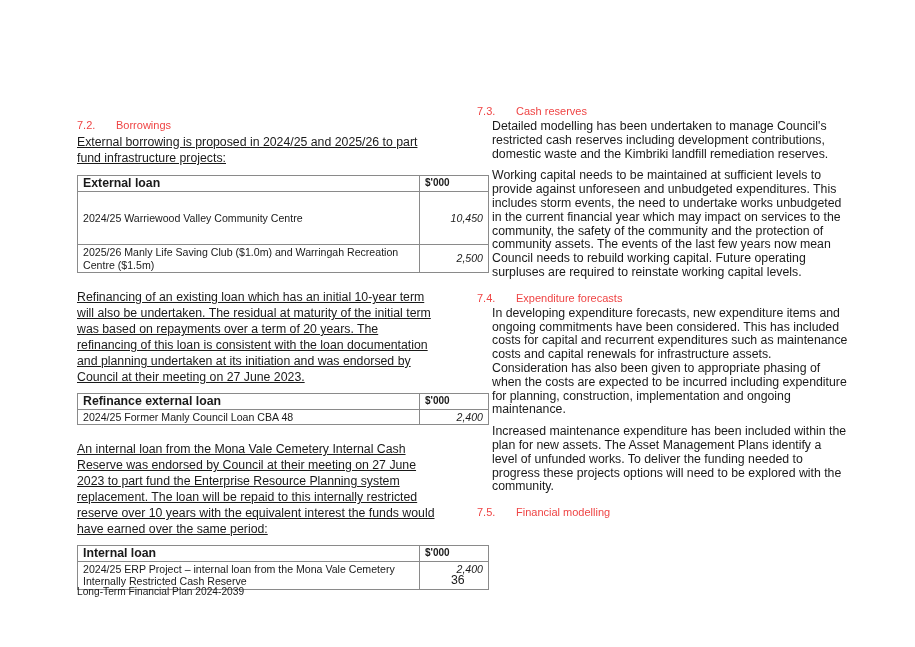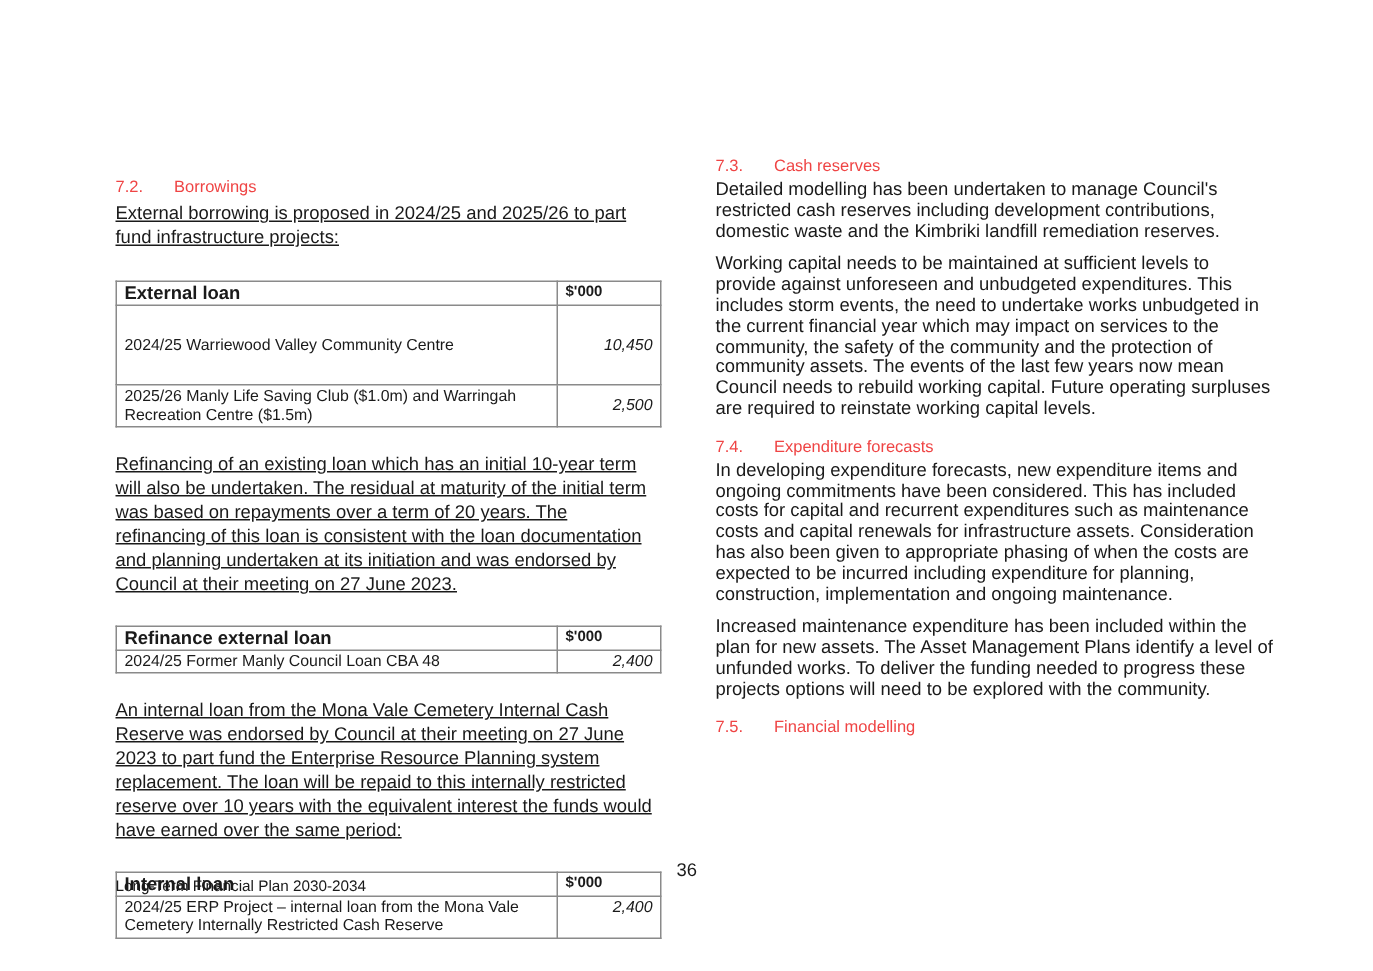--- a/index.html
+++ b/index.html
@@ -5,23 +5,23 @@
   html, body { margin:0; padding:0; background:#ffffff; }
   body { width:915px; height:647px; position:relative; overflow:hidden;
          font-family:"Liberation Sans", sans-serif; color:#1a1a1a; }
   .col { position:absolute; }
   .col-left { left:77px; top:116px; width:362px; }
   .col-right { left:477px; top:102px; width:372px; }
   h2 { margin:0; font-weight:normal; font-size:11px; color:#ef4444; line-height:18px; }
   h2 .num { display:inline-block; width:39px; }
   p { margin:0; }
   .left-p { font-size:12.3px; line-height:16px;text-decoration:underline; }
-  .right-p { font-size:12.3px; line-height:13.8px; }
+  .right-p { font-size:12.3px; line-height:13.8px;margin-left:15px; }
   .gap-s { height:8px; }
-  table { border-collapse:collapse; width:364px; margin-top:12px; }
+  table { border-collapse:collapse; width:412px; margin-top:0; }
   td, th { border:1px solid #8a8a8a; font-size:10.6px; line-height:12.5px; padding:1px 5px; vertical-align:middle; }
   th { text-align:left; font-weight:bold; font-size:12.3px; }
   th.amt { text-align:left; font-size:10px; width:58px; vertical-align:top; }
   td.amt { text-align:right; width:58px;font-style:italic; }
   .tall td { padding:20px 5px; }
   .page-number { position:absolute; left:451px; top:573px; font-size:12.3px; }
   .footer { position:absolute; left:77px; top:586px; font-size:10.2px; }
 </style>
 </head>
 <body>
@@ -94,13 +94,13 @@
   <p class="right-p">In developing expenditure forecasts, new expenditure items and ongoing commitments have been considered. This has included costs for capital and recurrent expenditures such as maintenance costs and capital renewals for infrastructure assets. Consideration has also been given to appropriate phasing of when the costs are expected to be incurred including expenditure for planning, construction, implementation and ongoing maintenance.</p>
   <div class="gap-s"></div>
   <p class="right-p">Increased maintenance expenditure has been included within the plan for new assets. The Asset Management Plans identify a level of unfunded works. To deliver the funding needed to progress these projects options will need to be explored with the community.</p>
   <div style="height:9px"></div>
   <h2>
     <span class="num">7.5.</span><span>Financial modelling</span>
   </h2>
 </div>
 
 <div class="page-number">36</div>
-<div class="footer">Long-Term Financial Plan 2030-2034</div>
+<div class="footer">Long-Term Financial Plan 2024-2039</div>
 
 </body></html>

